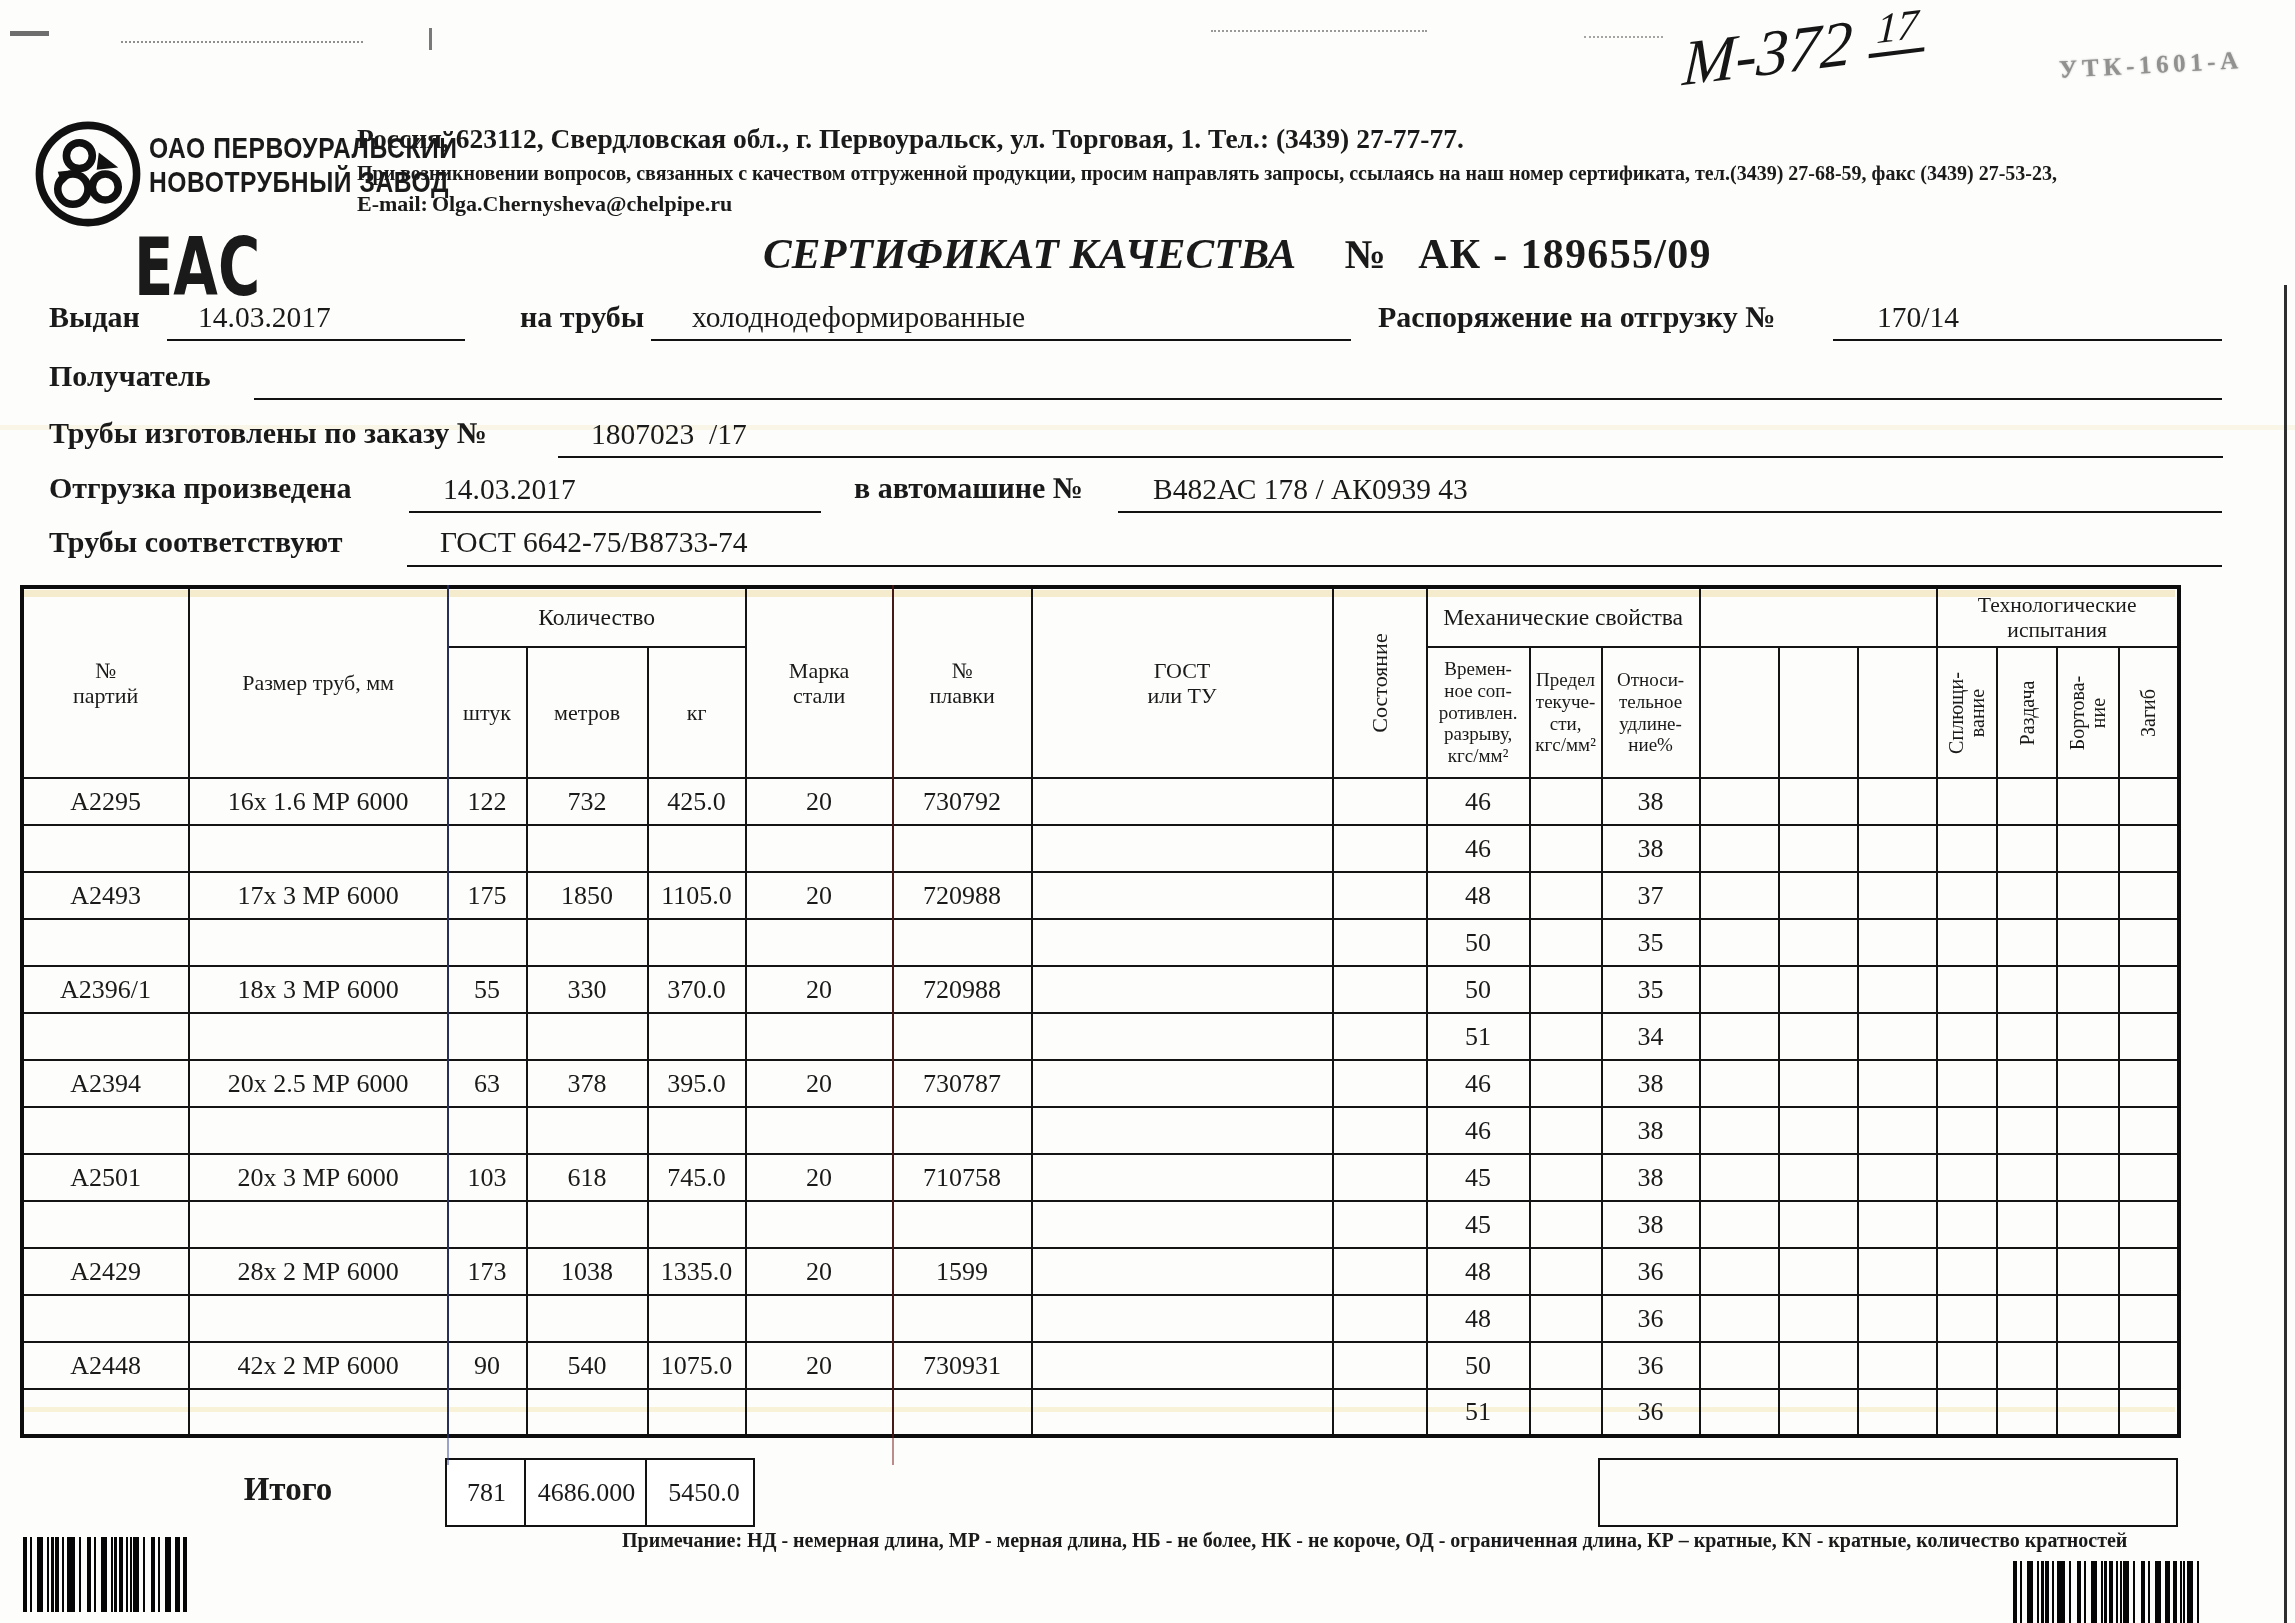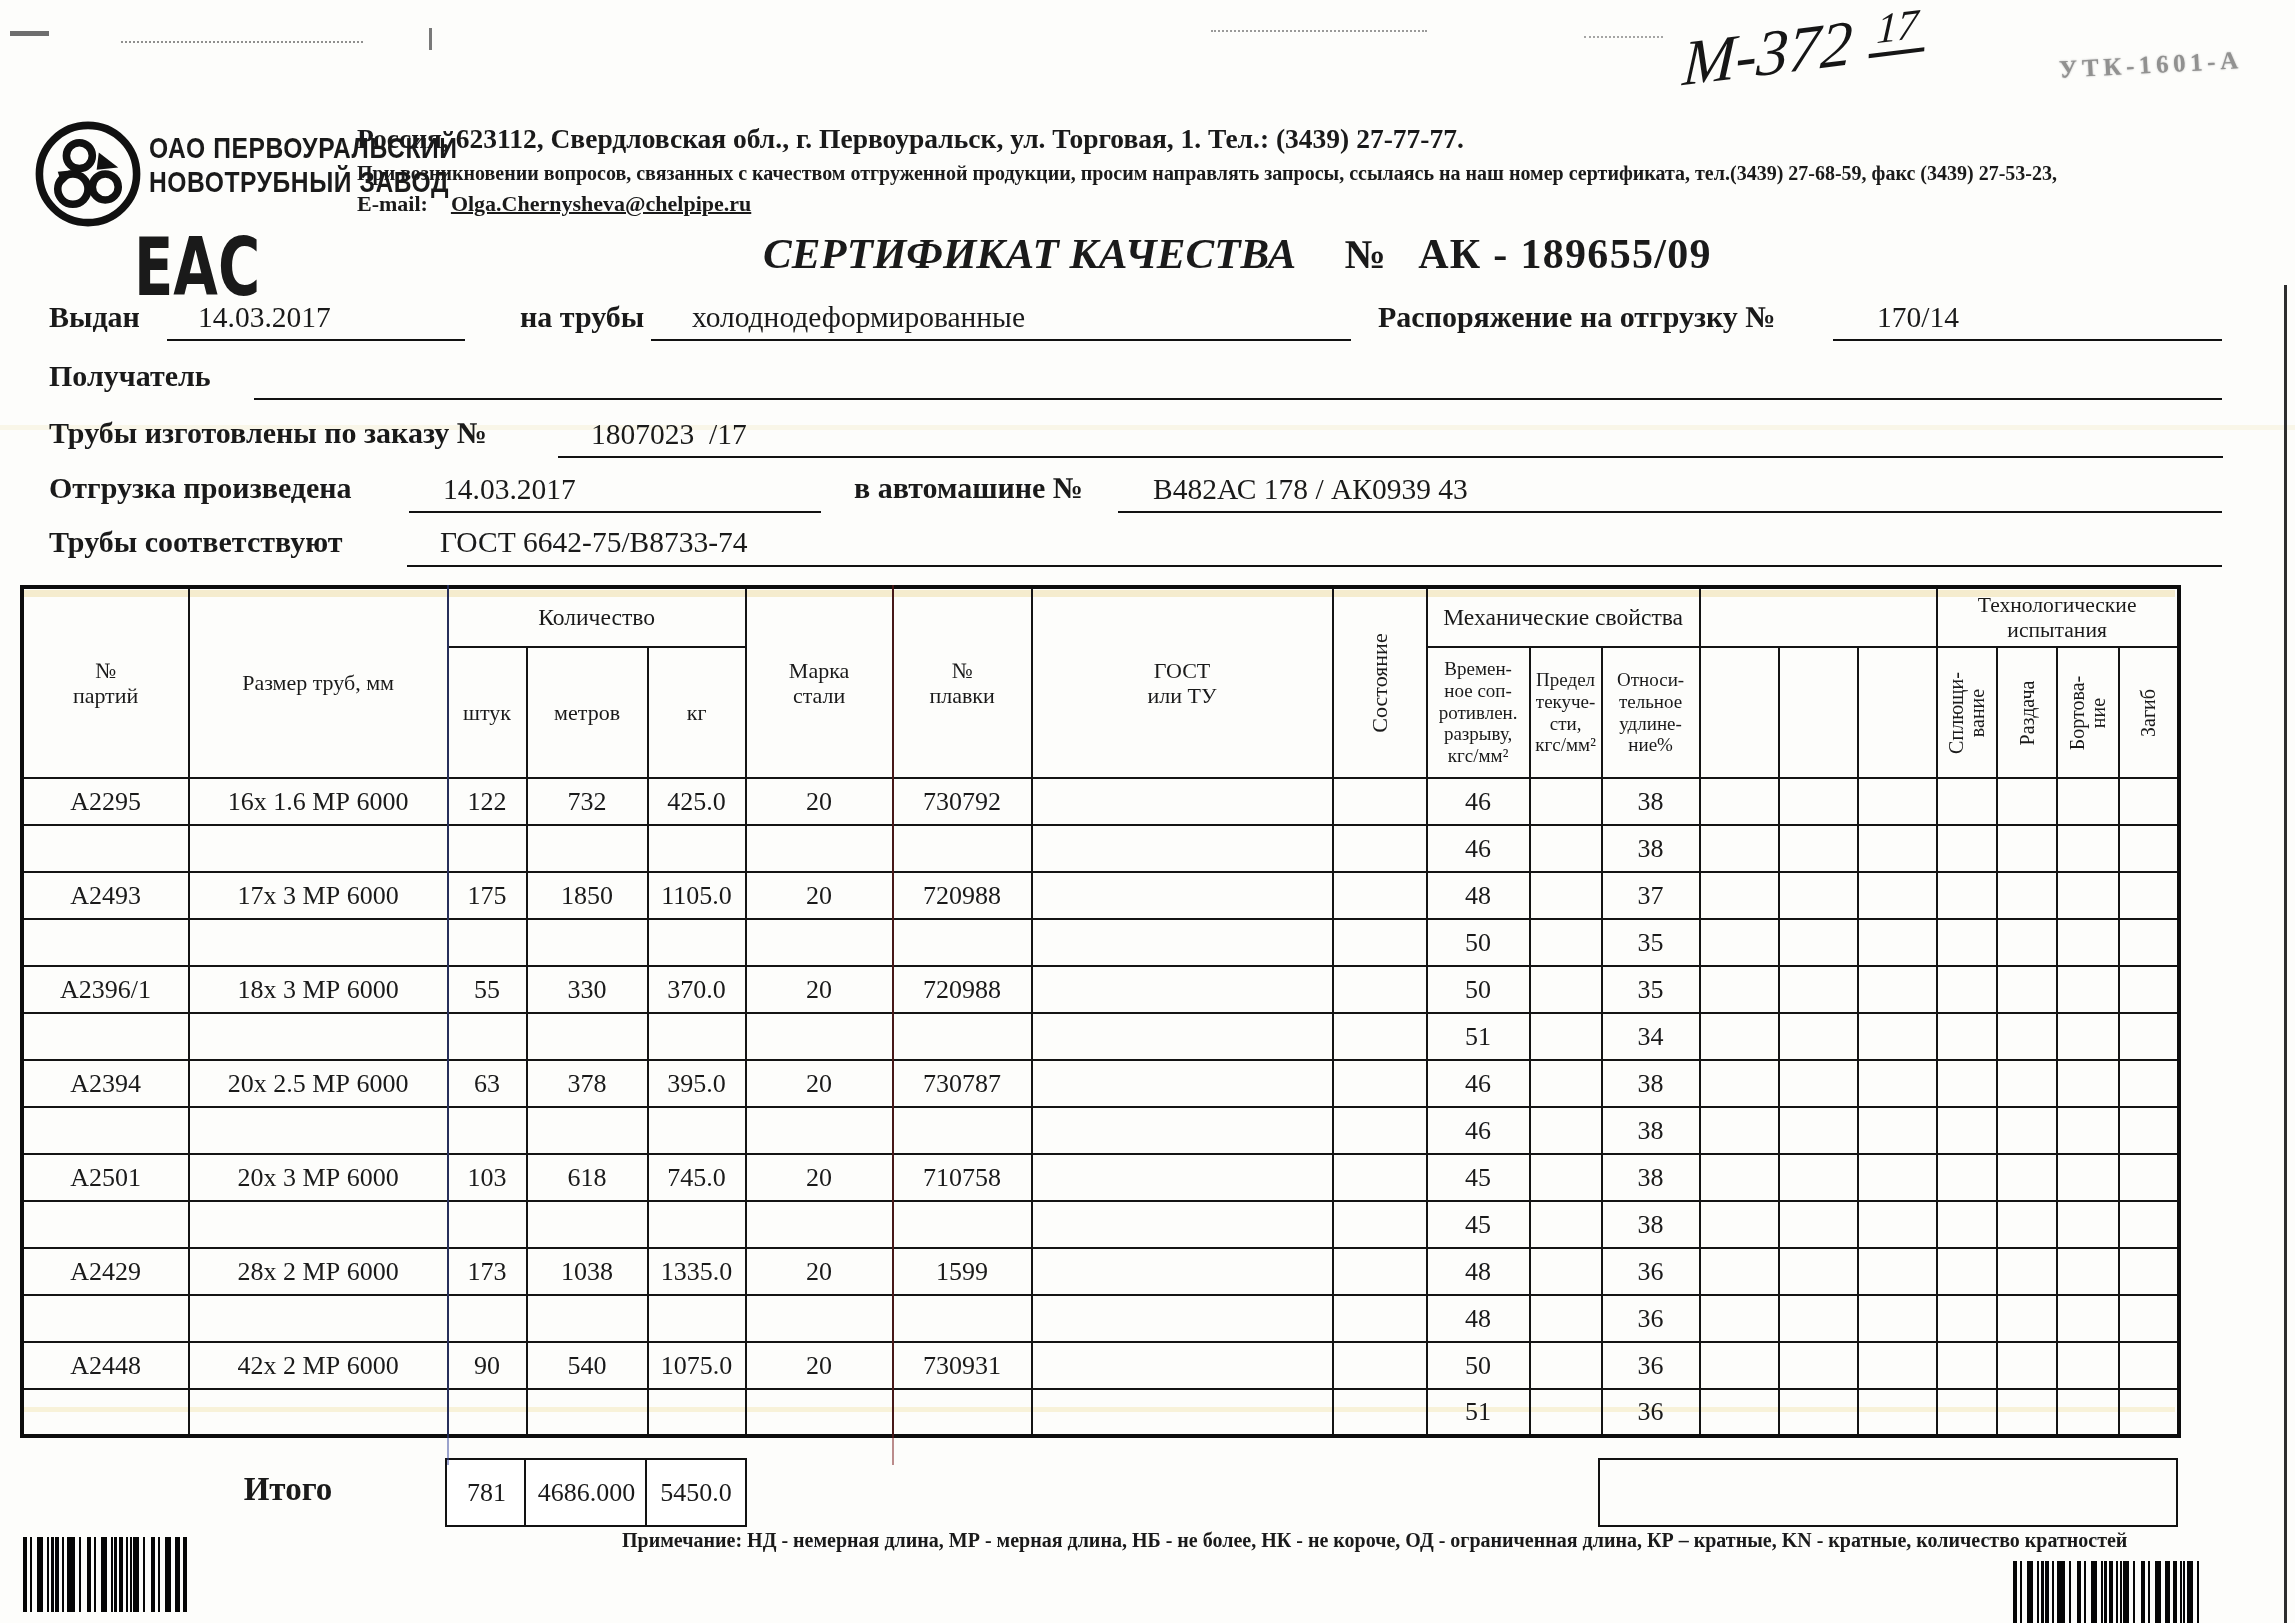--- a/index.html
+++ b/index.html
@@ -31,21 +31,21 @@
   .logo{position:absolute;left:34px;top:120px;}
   .company{
     position:absolute;left:149px;top:131px;
     font-family:"Liberation Sans","DejaVu Sans",sans-serif;
     font-weight:bold;font-size:30px;line-height:1.12;
     transform:scaleX(.82);transform-origin:left top;white-space:nowrap;letter-spacing:0.7px;
   }
   .addr{position:absolute;left:357px;top:123px;font-weight:bold;font-size:27.5px;white-space:nowrap;}
   .addr-note{position:absolute;left:357px;top:162px;font-weight:bold;font-size:20px;white-space:nowrap;}
   .email-row{position:absolute;left:357px;top:191px;font-weight:bold;font-size:22px;white-space:nowrap;}
-  .email-row .email{text-decoration:underline;text-decoration-thickness:2px;margin-left:23px;}
+  .email-row .email{text-decoration-thickness:2px;margin-left:4px;}
   .eac{
     position:absolute;left:134px;top:228px;
     font-family:"DejaVu Sans","Liberation Sans",sans-serif;
     font-weight:900;font-size:80px;line-height:1;letter-spacing:0px;
     transform:scaleX(.72);transform-origin:left top;
   }
   .title-row{position:absolute;left:763px;top:229px;white-space:nowrap;z-index:1;}
   .title-main{font-weight:bold;font-style:italic;font-size:43px;}
   .title-numlabel{font-weight:bold;font-size:41px;margin-left:46px;}
   .title-number{font-weight:bold;font-size:42px;margin-left:29.5px;letter-spacing:1.3px;}
@@ -537,21 +537,21 @@
       </tbody>
   </table>
 
   <div class="total-label">Итого</div>
   <div class="total-box" style="left:445px;width:79px;">
       <span>781</span>
     </div>
   <div class="total-box" style="left:524px;width:121px;">
       <span>4686.000</span>
     </div>
-  <div class="total-box" style="left:645px;width:98px;">
+  <div class="total-box" style="left:645px;width:98px;padding-left:8px;">
       <span>5450.0</span>
     </div>
   <div class="total-box empty" style="left:1598px;width:576px;"></div>
 
   <div class="footnote">Примечание: НД - немерная длина, МР - мерная длина, НБ - не более, НК - не короче, ОД - ограниченная длина, КР – кратные, KN - кратные, количество кратностей</div>
 
   <div class="barcode" style="left:23px;top:1537px;width:164px;height:75px;"></div>
   <div class="barcode" style="left:2013px;top:1561px;width:189px;height:62px;"></div>
 
 </div>

